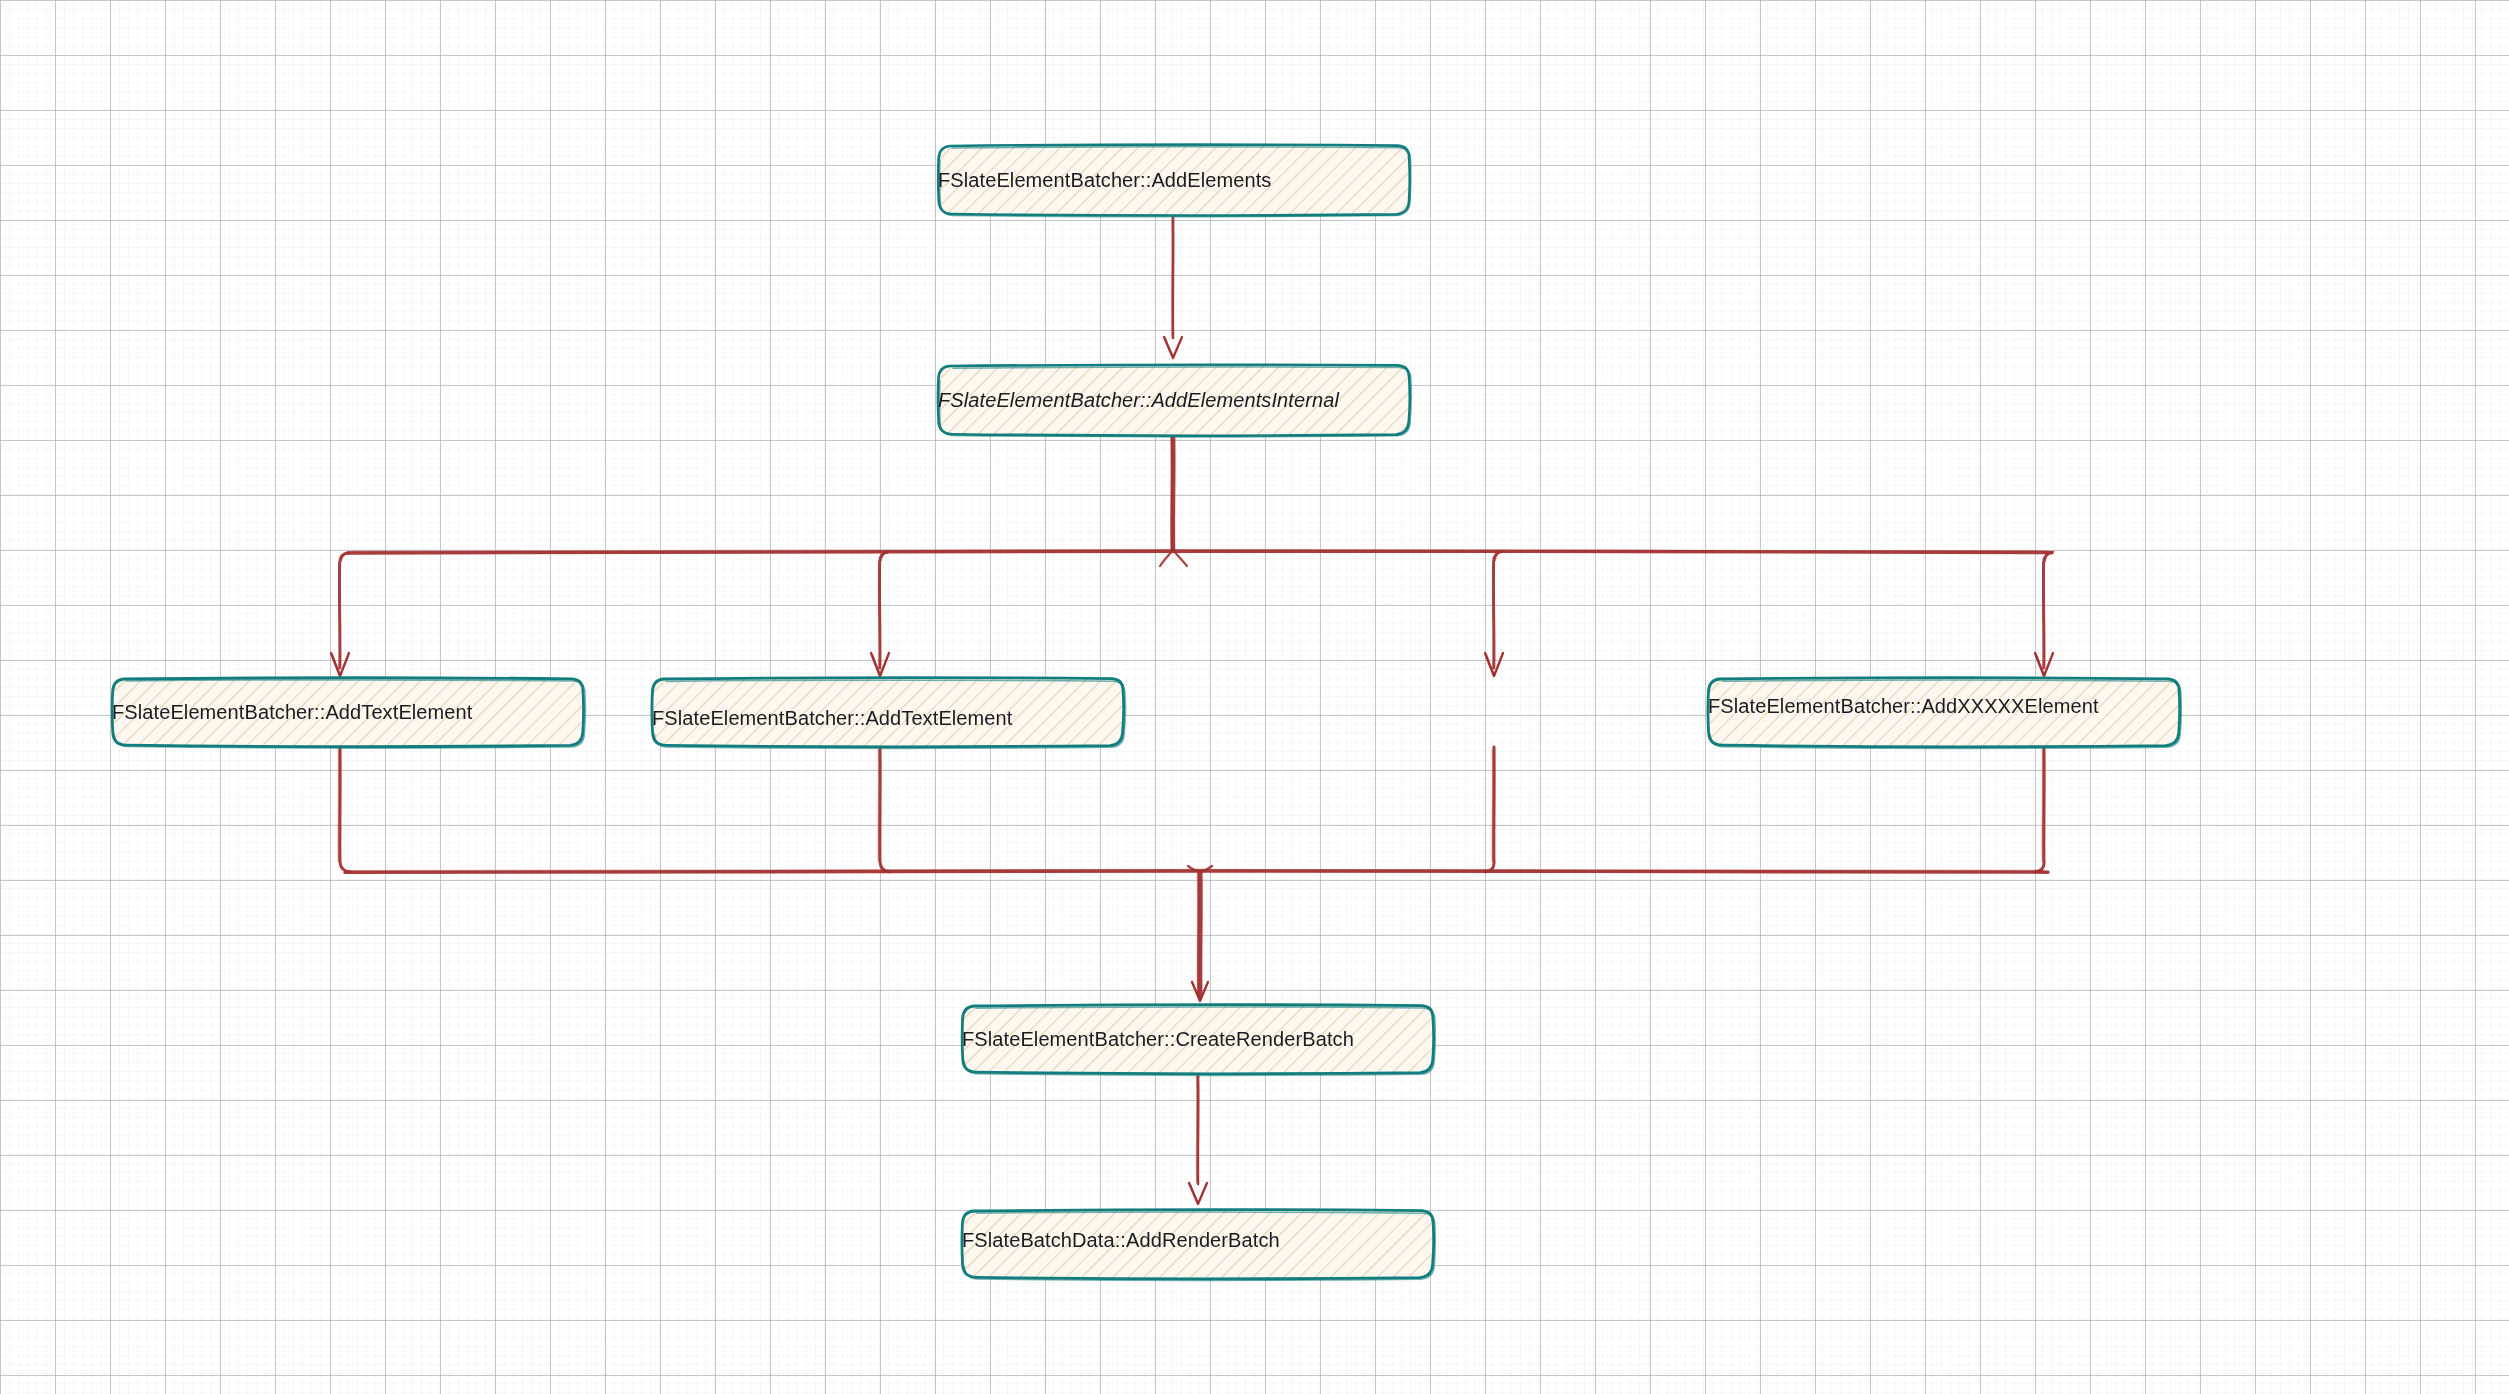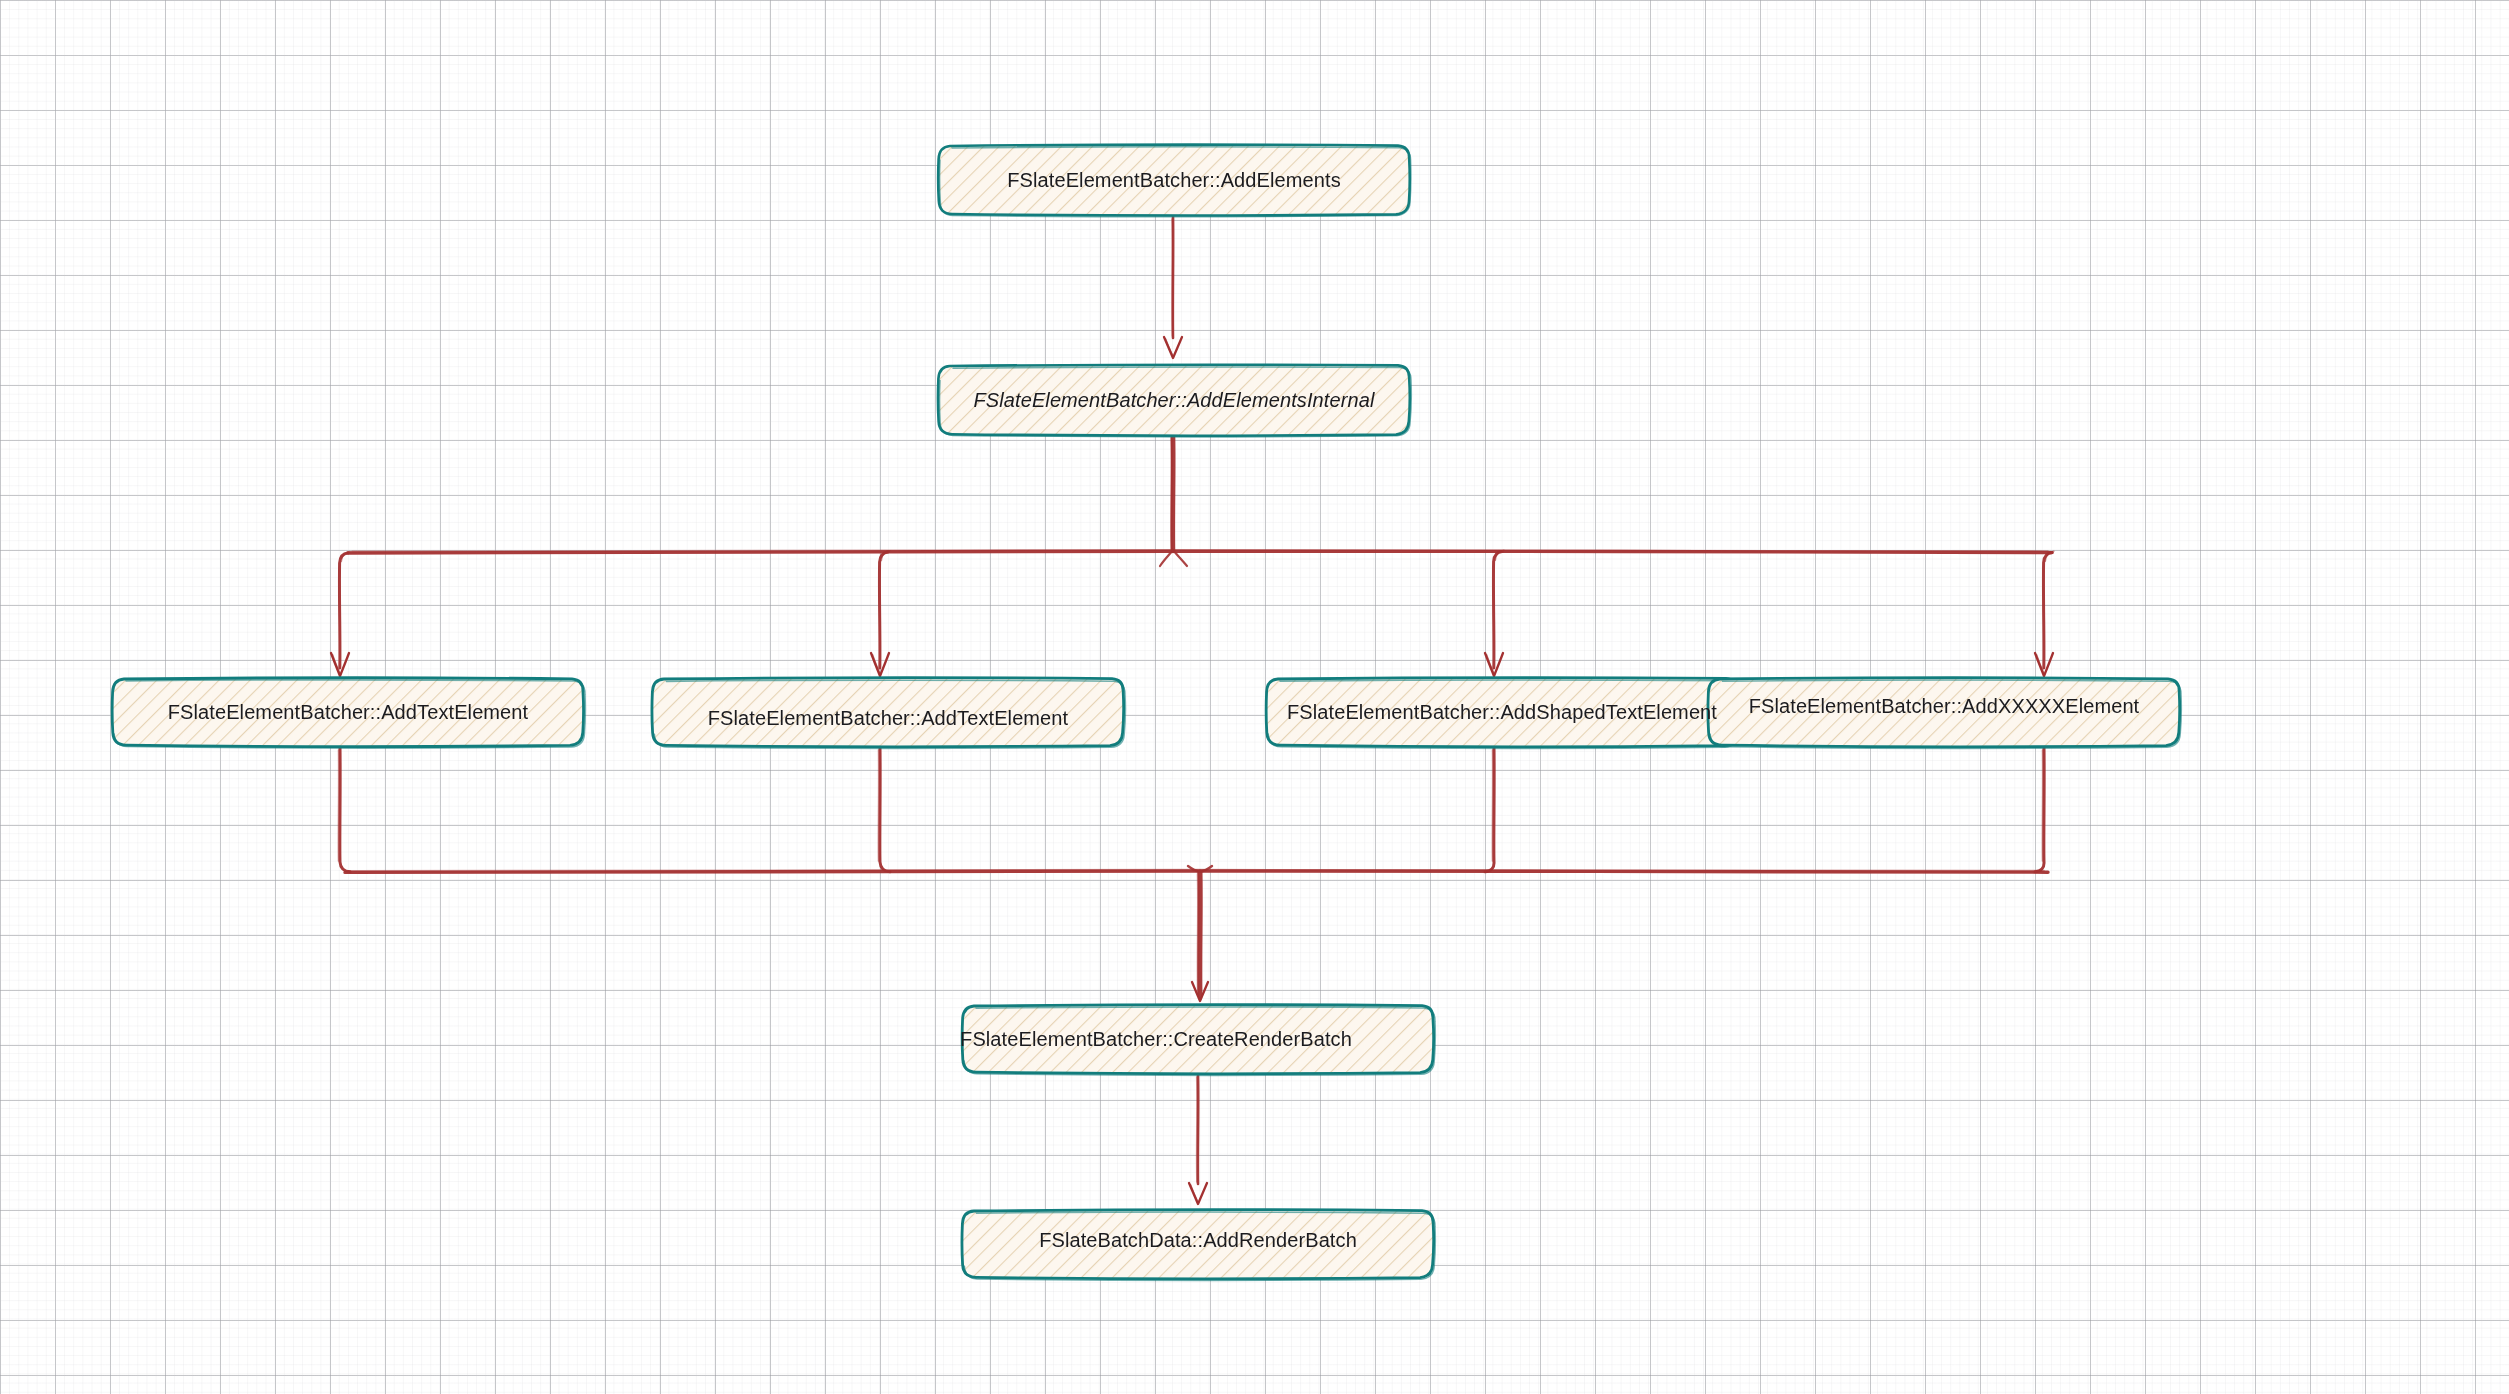--- a/index.html
+++ b/index.html
@@ -42,21 +42,21 @@
     width: 2509px;
     height: 1394px;
     pointer-events: none;
   }
 
   .node {
     position: absolute;
     box-sizing: border-box;
     display: flex;
     align-items: center;
-    justify-content: center;
+    justify-content: flex-start;
   }
 
   .node-svg {
     position: absolute;
     left: -8px;
     top: -8px;
     overflow: visible;
   }
 
   .node-label {
@@ -206,28 +206,20 @@
 
   <div class="node" style="left:652px; top:678px; width:472px; height:80px;">
     <svg class="node-svg" width="488" height="84" viewBox="0 0 488 84">
       <path d="M20,9 Q244,6.4 468,8.6 Q479.6,9.4 479.2,21.8 Q480.4,43 478.6,62.6 Q478,74.6 466,75.6 Q244,78.2 22,75.4 Q9.2,75 8.6,62.6 Q7.4,43 8.4,21.8 Q9,9.6 20,9 Z" fill="url(#hatch)" stroke="none"></path>
       <path d="M20,9 Q244,6.4 468,8.6 Q479.6,9.4 479.2,21.8 Q480.4,43 478.6,62.6 Q478,74.6 466,75.6 Q244,78.2 22,75.4 Q9.2,75 8.6,62.6 Q7.4,43 8.4,21.8 Q9,9.6 20,9" fill="none" stroke="#127d7d" stroke-width="2.8" stroke-linecap="round"></path>
       <path d="M22.4,11.4 Q246,9 470,11.2 Q481.4,12.2 481,24.6 Q482.2,44 480.2,64.6 Q479.4,76.4 467,77.2 Q244,79.8 23,77 Q11,76.4 10.4,64.2" fill="none" stroke="#127d7d" stroke-width="1.5" stroke-linecap="round" opacity="0.6"></path>
     </svg>
     <span class="node-label">FSlateElementBatcher::AddTextElement</span>
   </div>
 
-  <div class="node" style="left:1266px; top:678px; width:472px; height:68px;">
-    <svg class="node-svg" width="488" height="84" viewBox="0 0 488 84">
-      <path d="M20,9 Q244,6.6 468,8.4 Q479.4,9.2 479,21.6 Q480.4,43 478.8,62.4 Q478.2,74.6 466,75.6 Q244,78.2 22,75.2 Q9.4,74.8 8.8,62.4 Q7.6,43 8.6,21.6 Q9.2,9.8 20,9 Z" fill="url(#hatch)" stroke="none"></path>
-      <path d="M20,9 Q244,6.6 468,8.4 Q479.4,9.2 479,21.6 Q480.4,43 478.8,62.4 Q478.2,74.6 466,75.6 Q244,78.2 22,75.2 Q9.4,74.8 8.8,62.4 Q7.6,43 8.6,21.6 Q9.2,9.8 20,9" fill="none" stroke="#127d7d" stroke-width="2.8" stroke-linecap="round"></path>
-      <path d="M22,11.2 Q246,8.8 470,10.8 Q481.2,11.8 480.8,24.2 Q482,44 480,64.4 Q479.2,76.2 467,77.2 Q244,79.8 23,76.8 Q11,76.4 10.2,64" fill="none" stroke="#127d7d" stroke-width="1.5" stroke-linecap="round" opacity="0.6"></path>
-    </svg>
-    <span class="node-label">FSlateElementBatcher::AddShapedTextElement</span>
-  </div>
 
   <div class="node" style="left:1708px; top:678px; width:472px; height:56px;">
     <svg class="node-svg" width="488" height="84" viewBox="0 0 488 84">
       <path d="M20,9 Q244,6.4 468,8.8 Q479.6,9.6 479.2,22 Q480.4,43 478.8,62.4 Q478.2,74.4 466,75.6 Q244,78.2 22,75.2 Q9.2,74.8 8.6,62.4 Q7.4,43 8.4,22 Q9,9.6 20,9 Z" fill="url(#hatch)" stroke="none"></path>
       <path d="M20,9 Q244,6.4 468,8.8 Q479.6,9.6 479.2,22 Q480.4,43 478.8,62.4 Q478.2,74.4 466,75.6 Q244,78.2 22,75.2 Q9.2,74.8 8.6,62.4 Q7.4,43 8.4,22 Q9,9.6 20,9" fill="none" stroke="#127d7d" stroke-width="2.8" stroke-linecap="round"></path>
       <path d="M22.4,11.2 Q246,8.8 470,11.2 Q481.4,12.2 481,24.6 Q482,44 480.2,64.4 Q479.4,76.2 467,77.2 Q244,79.8 23,76.8 Q11,76.4 10.2,64.2" fill="none" stroke="#127d7d" stroke-width="1.5" stroke-linecap="round" opacity="0.6"></path>
     </svg>
     <span class="node-label">FSlateElementBatcher::AddXXXXXElement</span>
   </div>
 

